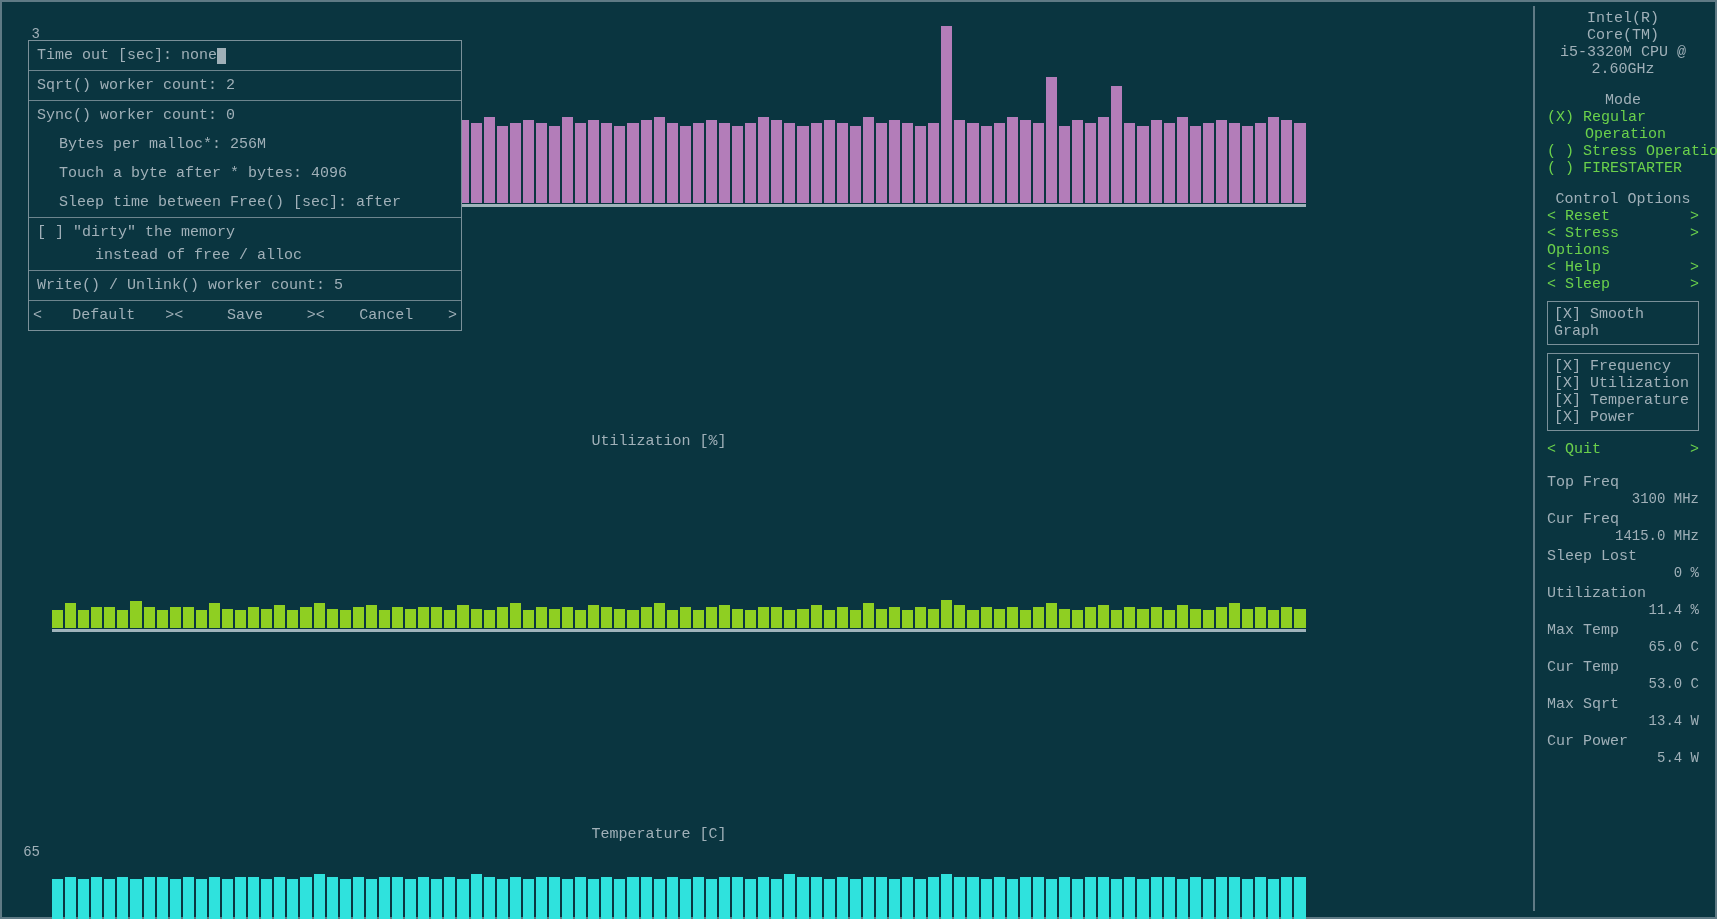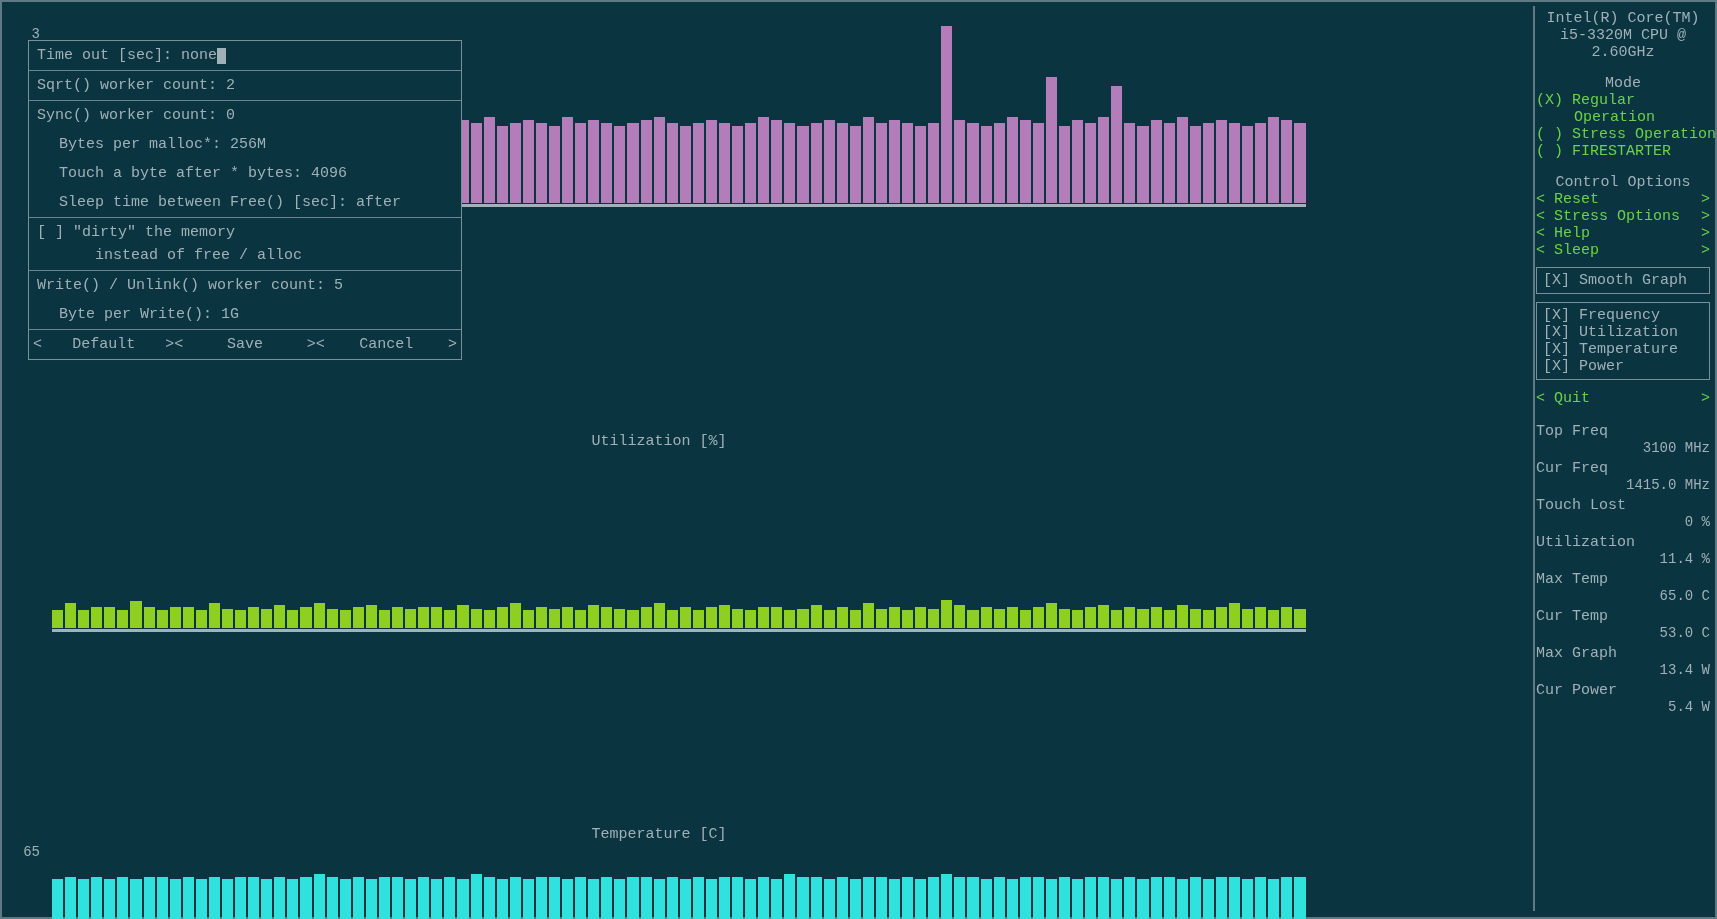--- a/index.html
+++ b/index.html
@@ -121,21 +121,21 @@
   }
 
   
   .sidebar {
     position: absolute;
     right: 6px;
     top: 6px;
     width: 178px;
     height: 905px;
     border-left: 2px solid #5f7a85;
-    padding: 4px 1px;
+    padding: 4px 12px;
     color:#a0b0b8;
   }
   .sidebar .center { text-align:center; }
   .sidebar .green { color:#6bd14b; }
   .sidebar .line { white-space:pre; }
   .sidebar .box {
     border:1px solid #7a9099;
     padding:4px 6px;
     margin:8px 0;
   }
@@ -485,21 +485,20 @@
 <div class="dialog">
   <div class="row"><span>Time out [sec]: none</span><span class="cursor"></span></div>
   <div class="row">Sqrt() worker count: 2</div>
   <div class="row">Sync() worker count: 0</div>
   <div class="row indent">Bytes per malloc*: 256M</div>
   <div class="row indent">Touch a byte after * bytes: 4096</div>
   <div class="row indent">Sleep time between Free() [sec]: after</div>
   <div class="row">[ ] "dirty" the memory</div>
   <div class="row indent" style="padding-top:0">    instead of free / alloc</div>
   <div class="row">Write() / Unlink() worker count: 5</div>
-  <div class="row indent">Byte per Write(): 1G</div>
   <div class="btnrow">
     <span class="ang">&lt;</span>
     <span class="btn">Default</span>
     <span class="ang">&gt;&lt;</span>
     <span class="btn">Save</span>
     <span class="ang">&gt;&lt;</span>
     <span class="btn">Cancel</span>
     <span class="ang">&gt;</span>
   </div>
 </div>
@@ -549,26 +548,26 @@
   <div class="green spread" style="margin-top:10px">
     <span>&lt; Quit</span>
       <span>&gt;</span>
   </div>
 
   <div id="stats" style="margin-top:12px">
       <div class="statlabel">Top Freq</div>
       <div class="statval">3100 MHz</div>
       <div class="statlabel">Cur Freq</div>
       <div class="statval">1415.0 MHz</div>
-      <div class="statlabel">Touch Lost</div>
+      <div class="statlabel">Sleep Lost</div>
       <div class="statval">0 %</div>
       <div class="statlabel">Utilization</div>
       <div class="statval">11.4 %</div>
       <div class="statlabel">Max Temp</div>
       <div class="statval">65.0 C</div>
       <div class="statlabel">Cur Temp</div>
       <div class="statval">53.0 C</div>
-      <div class="statlabel">Max Graph</div>
+      <div class="statlabel">Max Sqrt</div>
       <div class="statval">13.4 W</div>
       <div class="statlabel">Cur Power</div>
       <div class="statval">5.4 W</div>
     </div>
 </div>
 
 </body></html>

